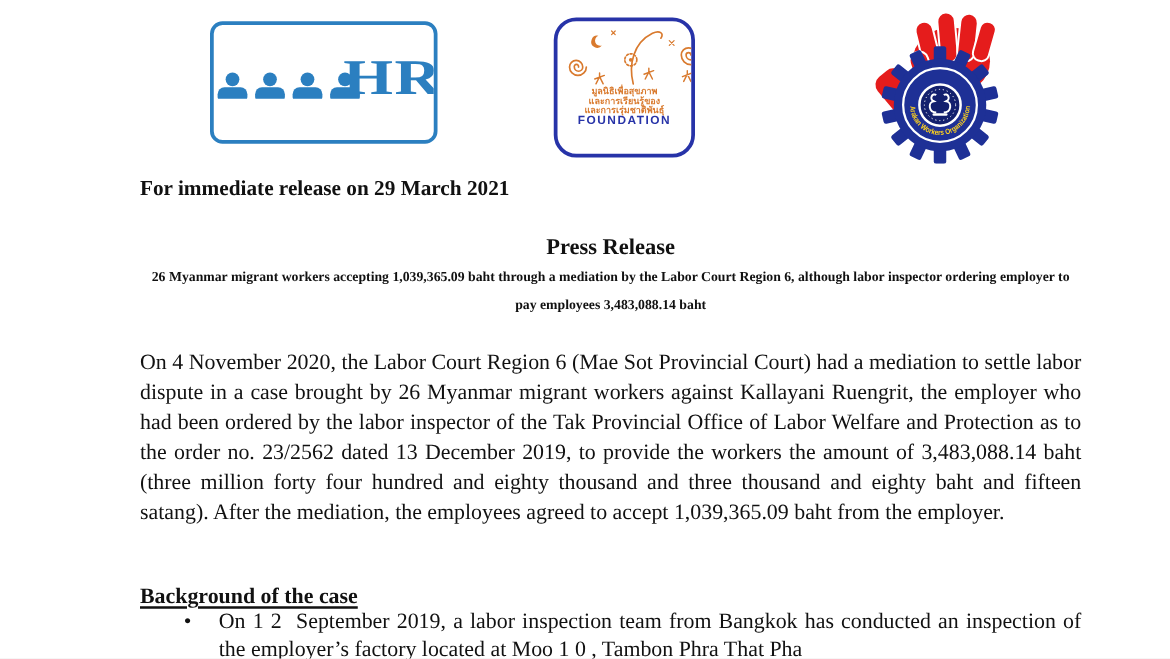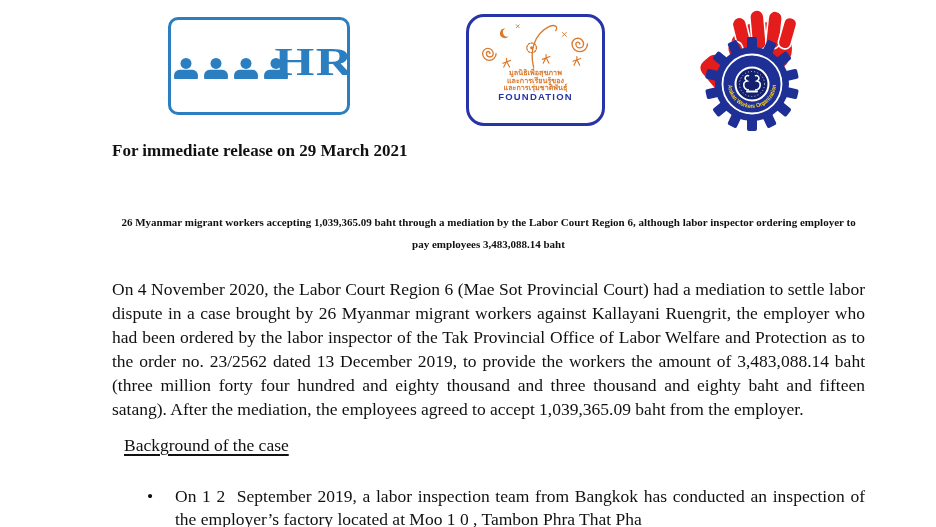--- a/index.html
+++ b/index.html
@@ -42,23 +42,23 @@
   }
   .hrdf-name-th {
     font-family: "Liberation Sans", sans-serif;
     font-weight: bold; font-size: 8.6px; color: #2b7fc0;
     margin-top: 2px; white-space: nowrap;
   }
 
   
   .map-logo {
     position: absolute; left: 443px; top: 14px;
-    width: 139px; height: 112px;
+    width: 113px; height: 112px;
     border: 3px solid #2733a8; border-radius: 18px;
-    background: #fff; text-align: center; overflow: hidden; margin-left: 23px;
+    background: #fff; text-align: center; overflow: hidden;
   }
   .map-art { display: block; margin: 2px auto 0 auto; }
   .map-th {
     font-family: "Liberation Sans", sans-serif;
     font-weight: bold; font-size: 7.2px; line-height: 7.6px;
     color: #d97a2e; white-space: nowrap;
   }
   .map-acronym {
     font-family: "Liberation Sans", sans-serif;
     font-weight: 900; font-size: 27px; line-height: 25px;
@@ -89,23 +89,23 @@
   }
   .doc-subtitle {
     position: absolute; left: 112px; top: 211px; width: 753px;
     text-align: center; font-size: 11px; line-height: 22px; font-weight: bold;
   }
   .doc-paragraph {
     position: absolute; left: 112px; top: 277px; width: 753px;
     text-align: justify; font-size: 17.5px; line-height: 24px;
   }
   .section-heading {
-    position: absolute; left: 112px; top: 435px;
-    font-size: 17.5px; font-weight: normal;
-    text-decoration: underline; text-decoration-thickness: 2px; text-underline-offset: 3px; margin-left: 12px;
+    position: absolute; left: 112px; top: 466px;
+    font-size: 17.5px; font-weight: bold;
+    text-decoration: underline; text-decoration-thickness: 2px; text-underline-offset: 3px;
   }
   .bullet-item {
     position: absolute; left: 147px; top: 485px; width: 718px;
     display: flex; align-items: flex-start;
   }
   .bullet-marker { width: 28px; font-size: 17.5px; line-height: 22.5px; }
   .bullet-text {
     flex: 1; text-align: justify; font-size: 17.5px; line-height: 22.5px;
     white-space: pre-wrap;
   }
@@ -216,20 +216,21 @@
           <path d="M52 85 c-6 0 -7 -8 -2 -9 c-4 -2 -1 -7 2 -5" stroke="#ffffff" stroke-width="1.6" fill="none"></path>
           <path d="M58 85 c6 0 7 -8 2 -9 c4 -2 1 -7 -2 -5" stroke="#ffffff" stroke-width="1.6" fill="none"></path>
           <rect x="49" y="85.5" width="12" height="2" rx="1" fill="#ffffff"></rect>
         </g>
       </g>
     </svg>
   </div>
 
   <p class="release-line">For immediate release on 29 March 2021</p>
 
+  <h1 class="doc-title">Press Release</h1>
 
   <p class="doc-subtitle">26 Myanmar migrant workers accepting 1,039,365.09 baht through a mediation by the Labor Court Region 6, although labor inspector ordering employer to pay employees 3,483,088.14 baht</p>
 
   <p class="doc-paragraph">On 4 November 2020, the Labor Court Region 6 (Mae Sot Provincial Court) had a mediation to settle labor dispute in a case brought by 26 Myanmar migrant workers against Kallayani Ruengrit, the employer who had been ordered by the labor inspector of the Tak Provincial Office of Labor Welfare and Protection as to the order no. 23/2562 dated 13 December 2019, to provide the workers the amount of 3,483,088.14 baht (three million forty four hundred and eighty thousand and three thousand and eighty baht and fifteen satang). After the mediation, the employees agreed to accept 1,039,365.09 baht from the employer.</p>
 
   <h2 class="section-heading">Background of the case</h2>
 
   <div class="bullet-item">
     <span class="bullet-marker">•</span>
     <span class="bullet-text">On 1 2  September 2019, a labor inspection team from Bangkok has conducted an inspection of the employer’s factory located at Moo 1 0 , Tambon Phra That Pha</span>

